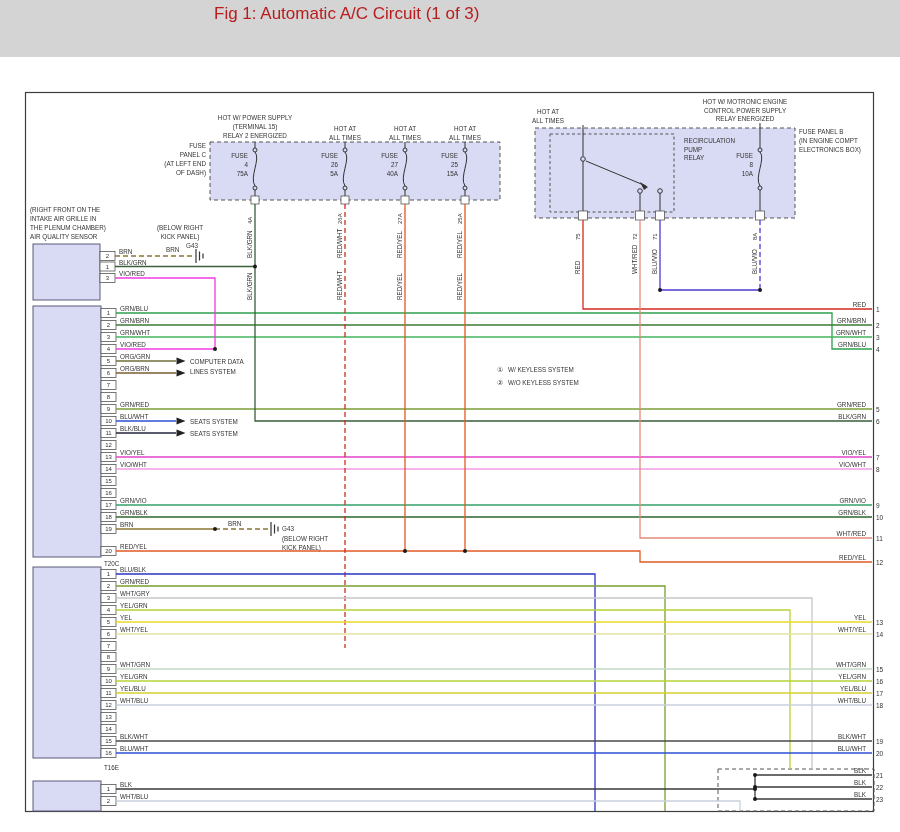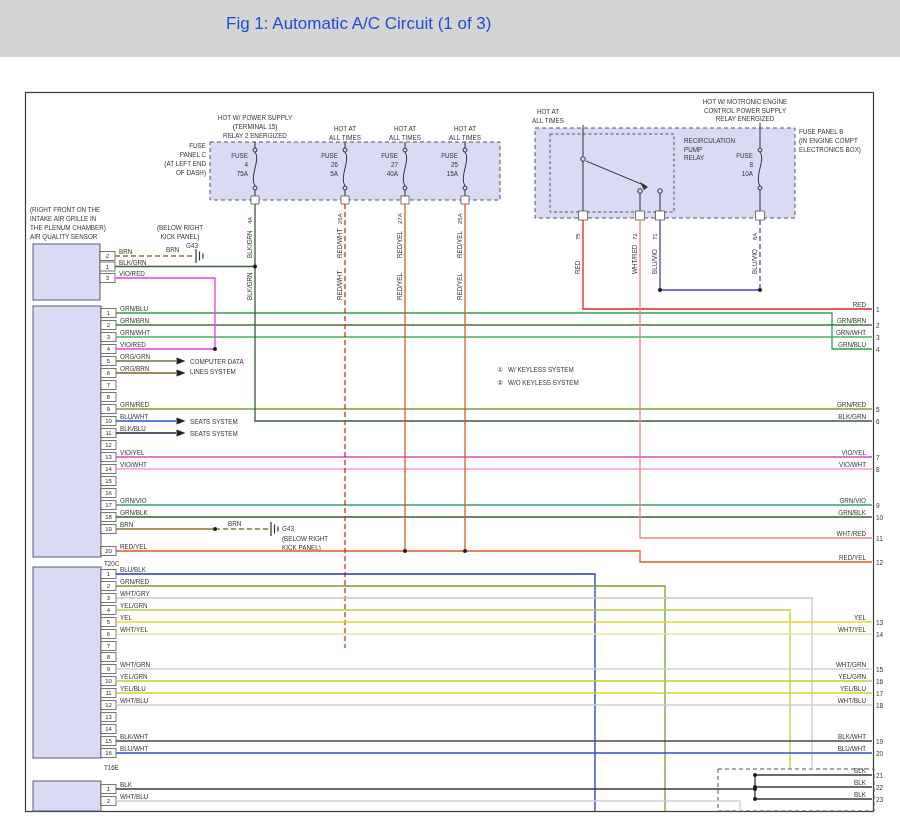--- a/index.html
+++ b/index.html
@@ -1,19 +1,19 @@
 <!DOCTYPE html>
 <html><head>
 <meta charset="utf-8">
 <style>
   html,body{margin:0;padding:0;background:#fff;}
   #stage{position:relative;width:900px;height:832px;background:#fff;
          font-family:"Liberation Sans",sans-serif;overflow:hidden;}
   #titlebar{position:absolute;left:0;top:0;width:900px;height:57px;background:#d4d4d4;}
-  #titlebar span{position:absolute;left:214px;top:14px;font-size:17px;color:#1d4ed8;margin-left:12px;}
+  #titlebar span{position:absolute;left:214px;top:4px;font-size:17px;color:#b91c1c;}
   svg{position:absolute;left:0;top:0;}
   svg text{font-family:"Liberation Sans",sans-serif;fill:#333;}
   .t{font-size:6.3px;} .t7{font-size:7px;} .tm{text-anchor:middle;} .te{text-anchor:end;}
 </style>
 </head>
 <body>
 
 <div id="stage">
   <div id="titlebar">
     <span>Fig 1: Automatic A/C Circuit (1 of 3)</span>

